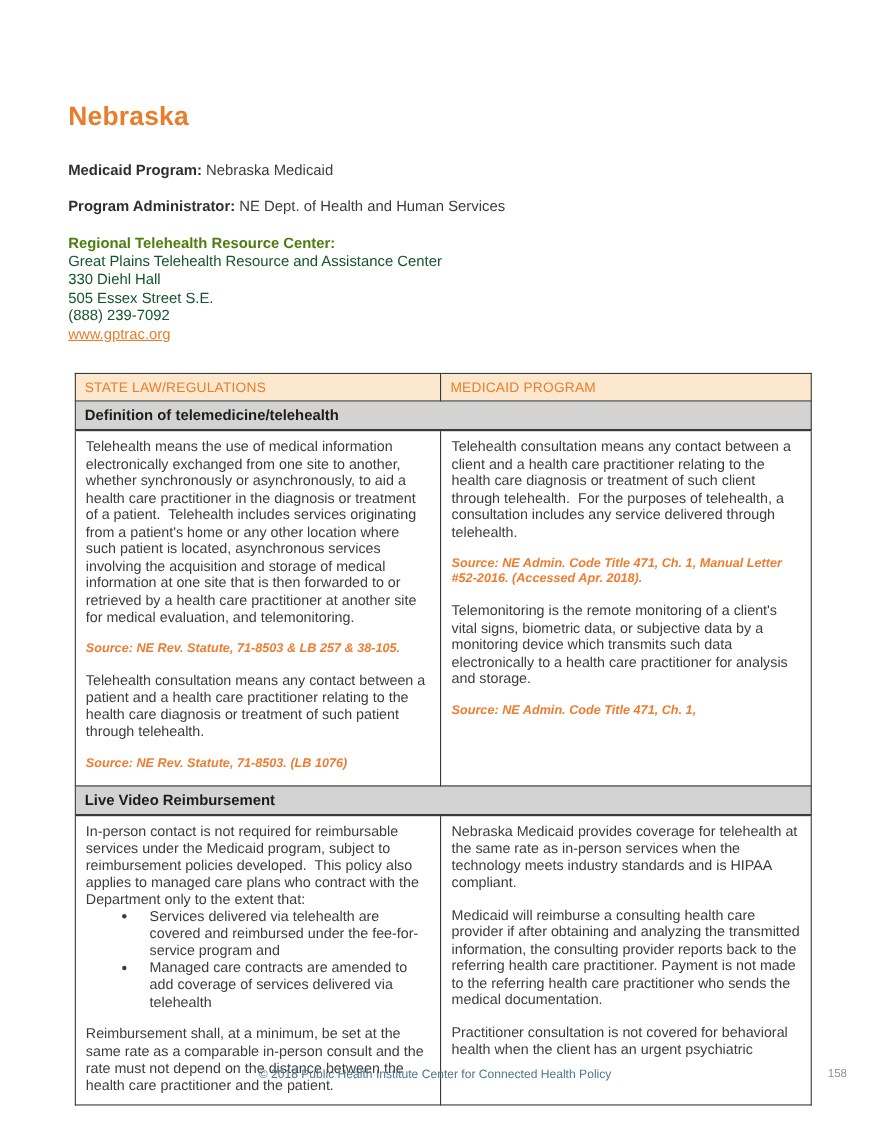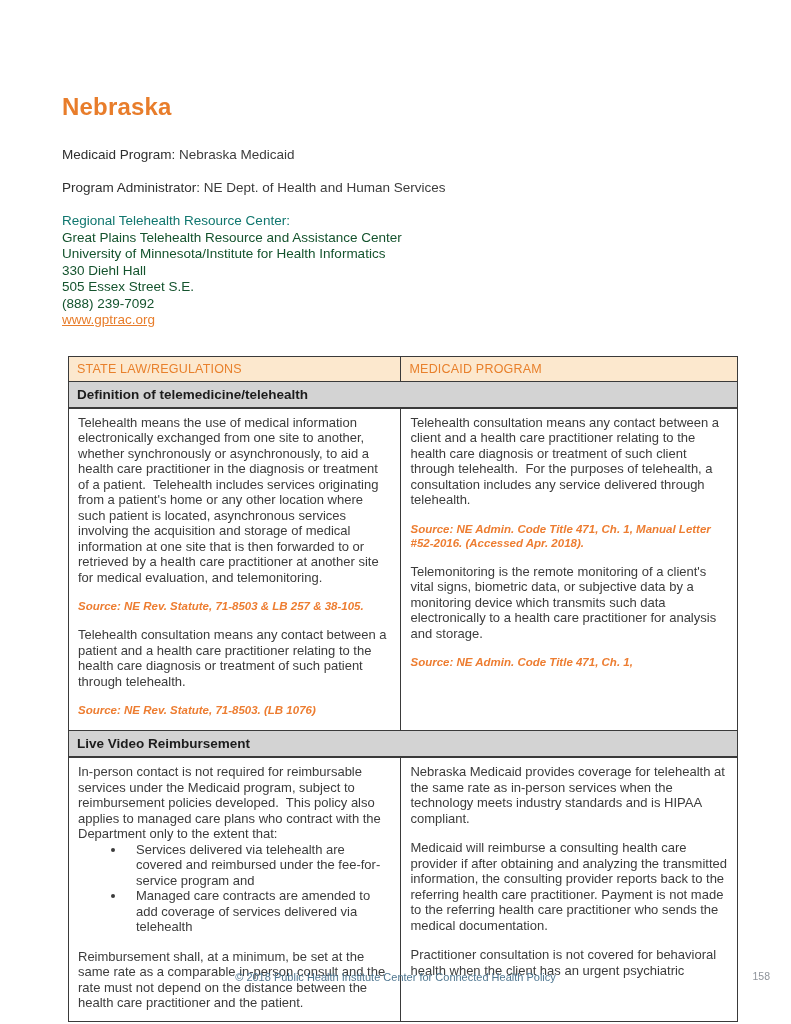--- a/index.html
+++ b/index.html
@@ -15,23 +15,23 @@
   .page { padding: 93px 53px 0 62px; }
 
   h1.doc-title {
     font-size: 24px;
     font-weight: bold;
     color: #e87d2b;
     margin: 0 0 26px 0;
     letter-spacing: 0.2px;
   }
   .meta-line { font-size: 13.5px; margin: 0 0 17px 0; line-height: 16px; }
-  .meta-label { font-weight: normal; color: #2f2f2f; }
+  .meta-label { font-weight: bold; color: #2f2f2f; }
   .meta-value { color: #3c3c3c; }
-  .rc-label { font-weight: normal; font-size: 13.5px; color: #0f766e; margin: 0; line-height: 16.5px; }
+  .rc-label { font-weight: bold; font-size: 13.5px; color: #4d7c0f; margin: 0; line-height: 16.5px; }
   .rc-lines { margin: 0 0 0 0; }
   .rc-line { font-size: 13.5px; line-height: 16.5px; color: #14532d; }
   .rc-line.muted { color: #8c8c8c; }
   .rc-line.link { color: #e87d2b; text-decoration: underline; cursor: pointer; }
 
   table.policy-table {
     border-collapse: collapse;
     width: 670px;
     margin: 27px 0 0 6px;
     table-layout: fixed;
@@ -104,21 +104,20 @@
   </p>
 
   <p class="meta-line">
     <span class="meta-label">Program Administrator:</span>
     <span class="meta-value">NE Dept. of Health and Human Services</span>
   </p>
 
   <p class="rc-label">Regional Telehealth Resource Center:</p>
   <div class="rc-lines">
       <div class="rc-line normal">Great Plains Telehealth Resource and Assistance Center</div>
-      <div class="rc-line normal">University of Minnesota/Institute for Health Informatics</div>
       <div class="rc-line normal">330 Diehl Hall</div>
       <div class="rc-line normal">505 Essex Street S.E.</div>
       <div class="rc-line normal">(888) 239-7092</div>
       <div class="rc-line link">www.gptrac.org</div>
     </div>
 
   <table class="policy-table">
     <colgroup>
         <col style="width:49.7%">
         <col style="width:50.3%">

